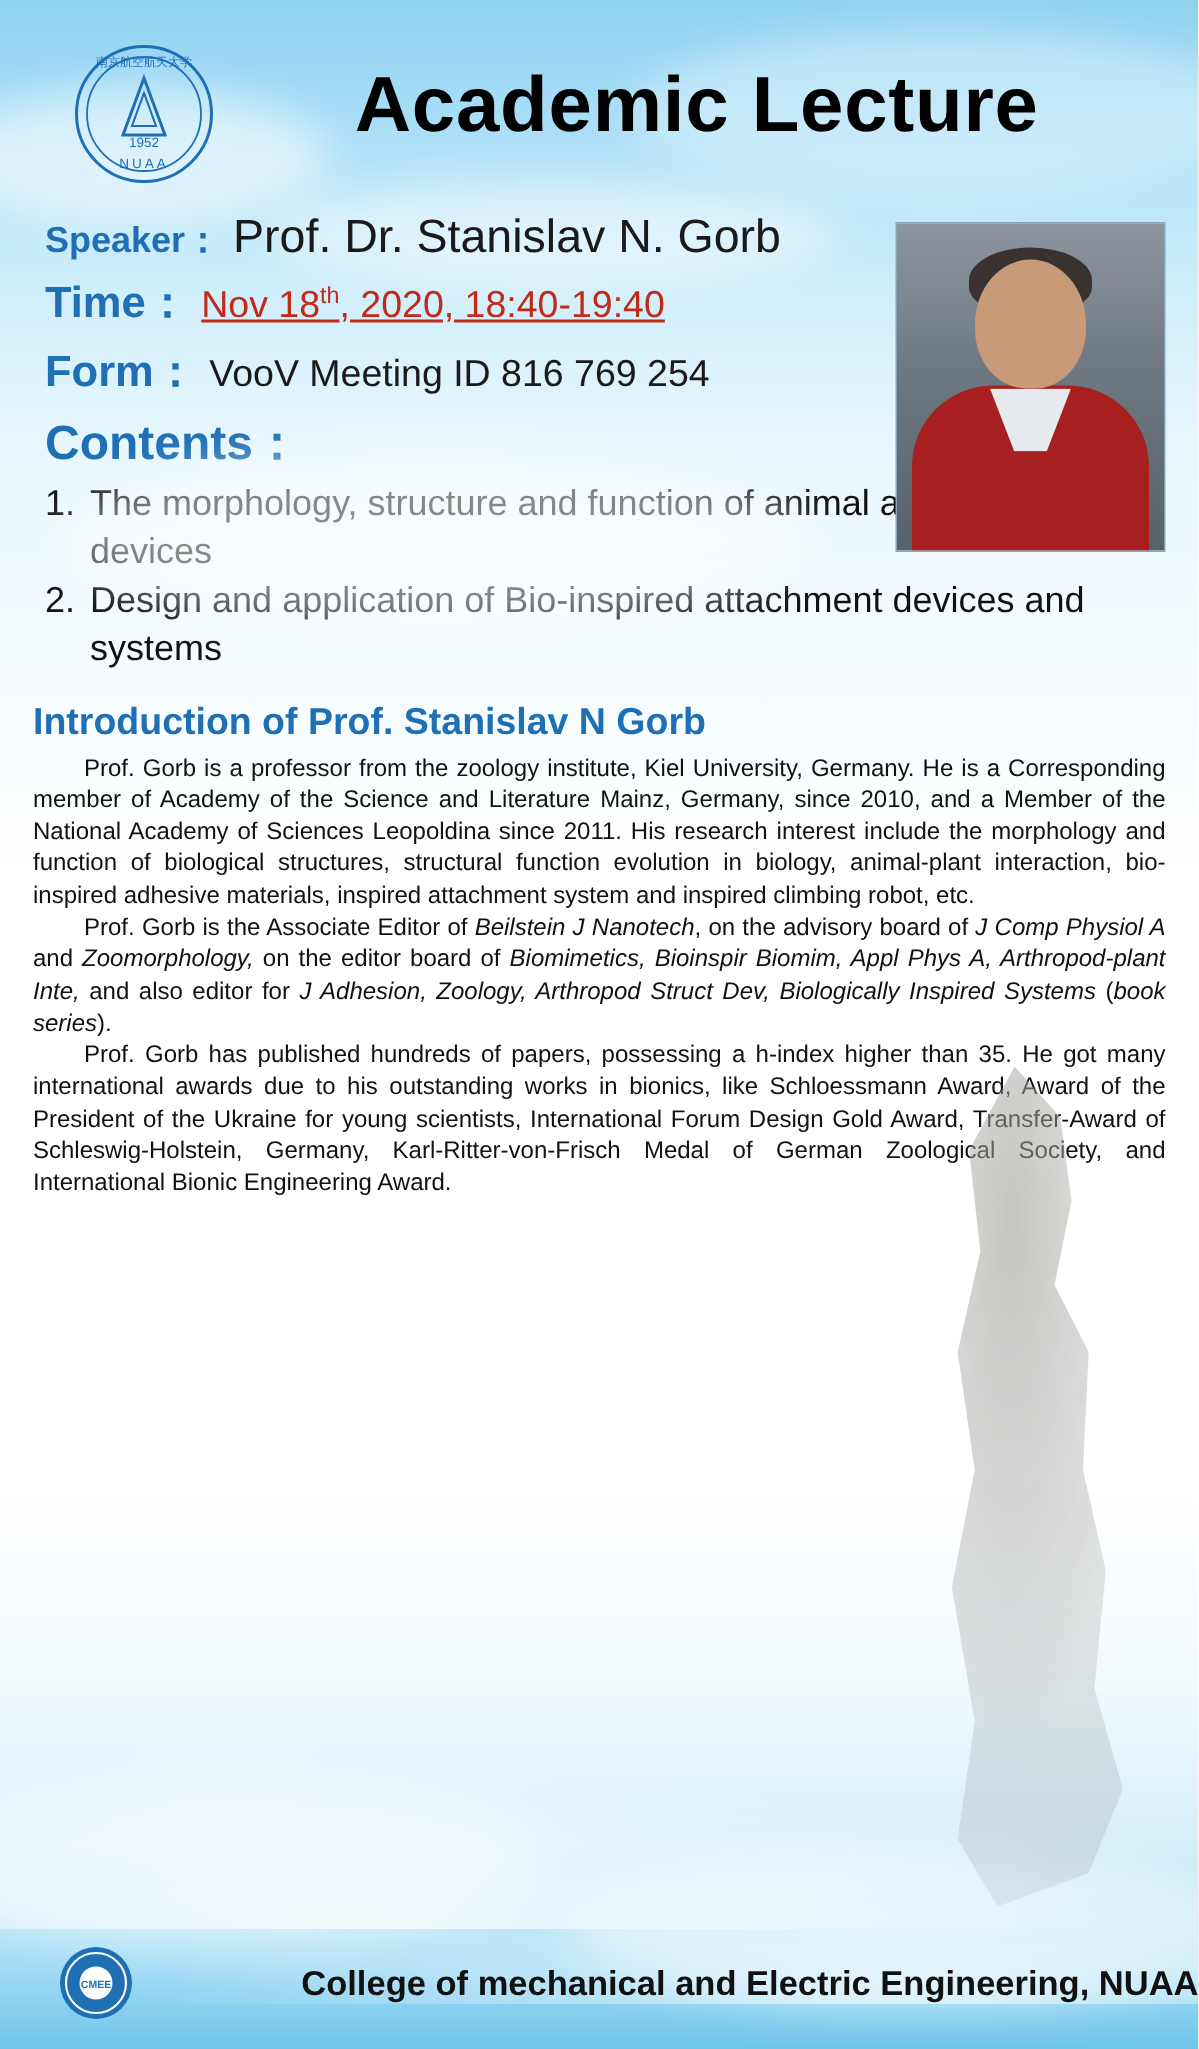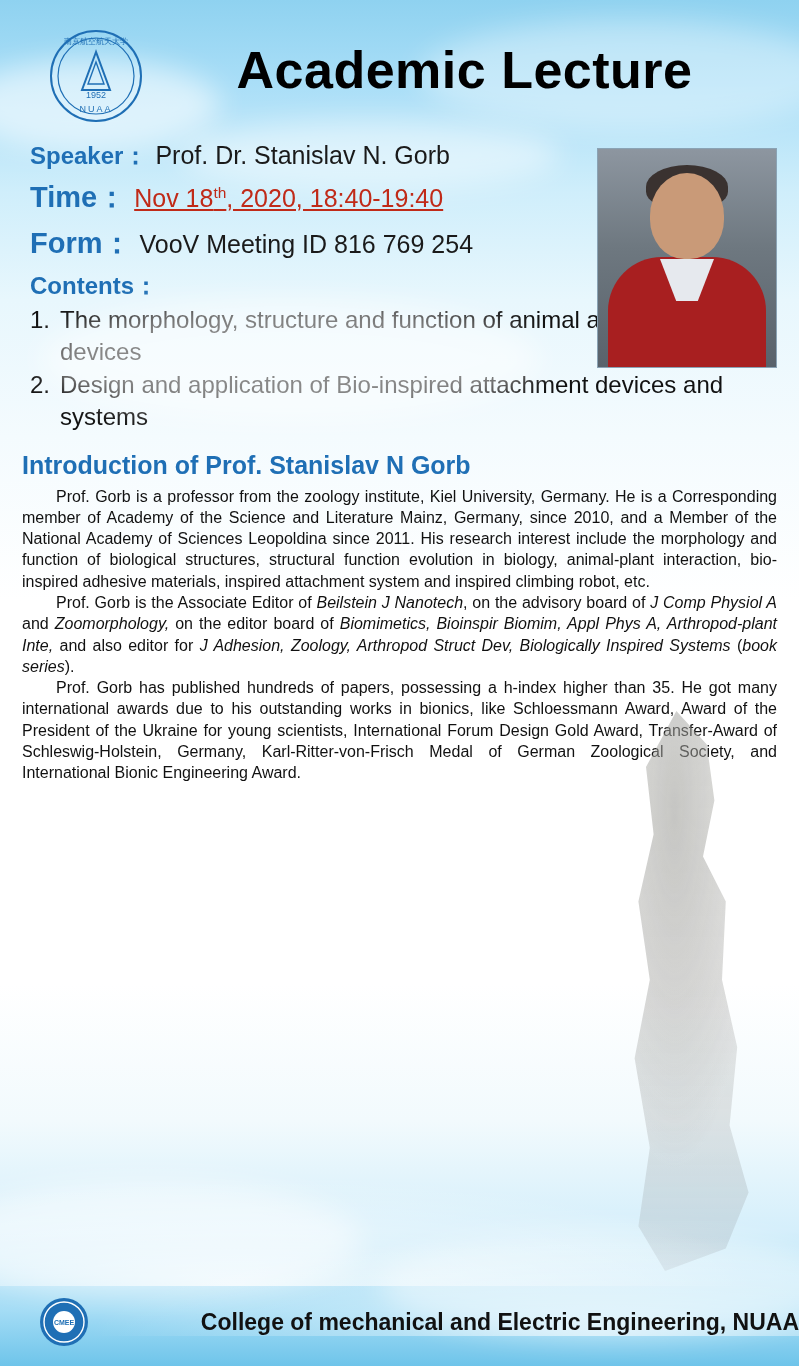--- a/index.html
+++ b/index.html
@@ -104,21 +104,21 @@
     margin-bottom: 2px;
   }
   .label {
     color: #1f6fb5;
     font-weight: bold;
     font-size: 24px;
     white-space: nowrap;
   }
   .label-lg { font-size: 29px; }
   .value {
-    font-size: 25px;
+    font-size: 31px;
     color: #1a1a1a;
     margin-left: 8px;
   }
   .value-title {
     font-size: 25px;
     color: #1a1a1a;
     margin-left: 8px;
     line-height: 1.42;
   }
   .value-time {
@@ -178,21 +178,21 @@
     bottom: 66px;
     width: 54px;
     height: 42px;
     background: #e6e9ee;
     clip-path: polygon(0 0, 100% 0, 70% 100%, 30% 100%);
   }
 
   .contents-label {
     color: #1f6fb5;
     font-weight: bold;
-    font-size: 24px;
+    font-size: 32px;
     padding: 4px 0 2px 30px;
   }
   .contents-list {
     margin: 0;
     padding: 0 24px 0 30px;
   }
   .contents-item {
     display: flex;
     font-size: 24px;
     color: #111;

